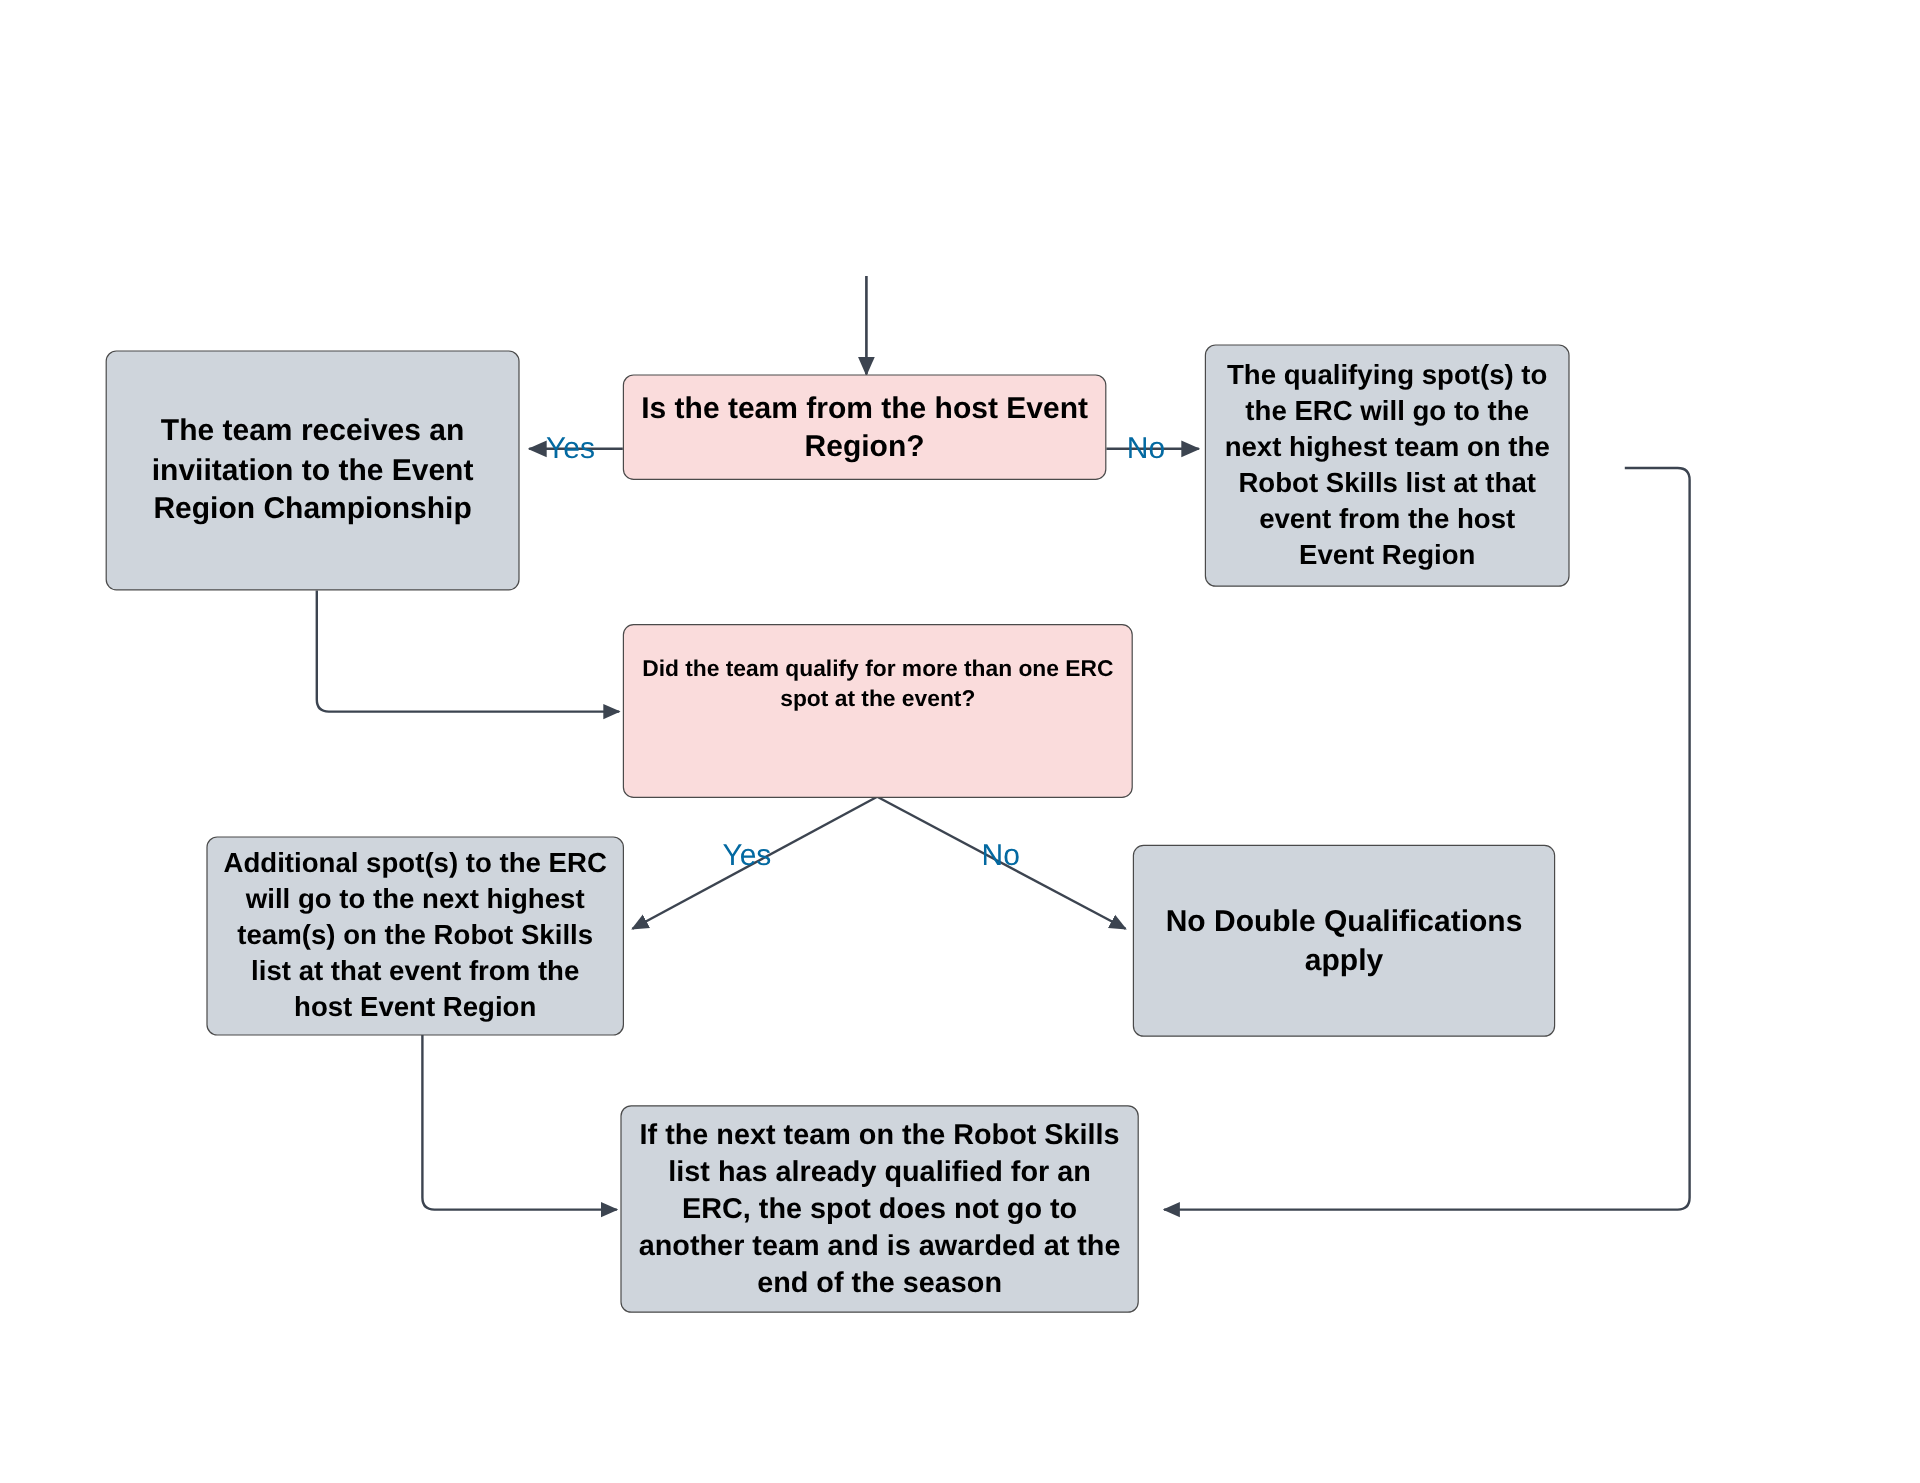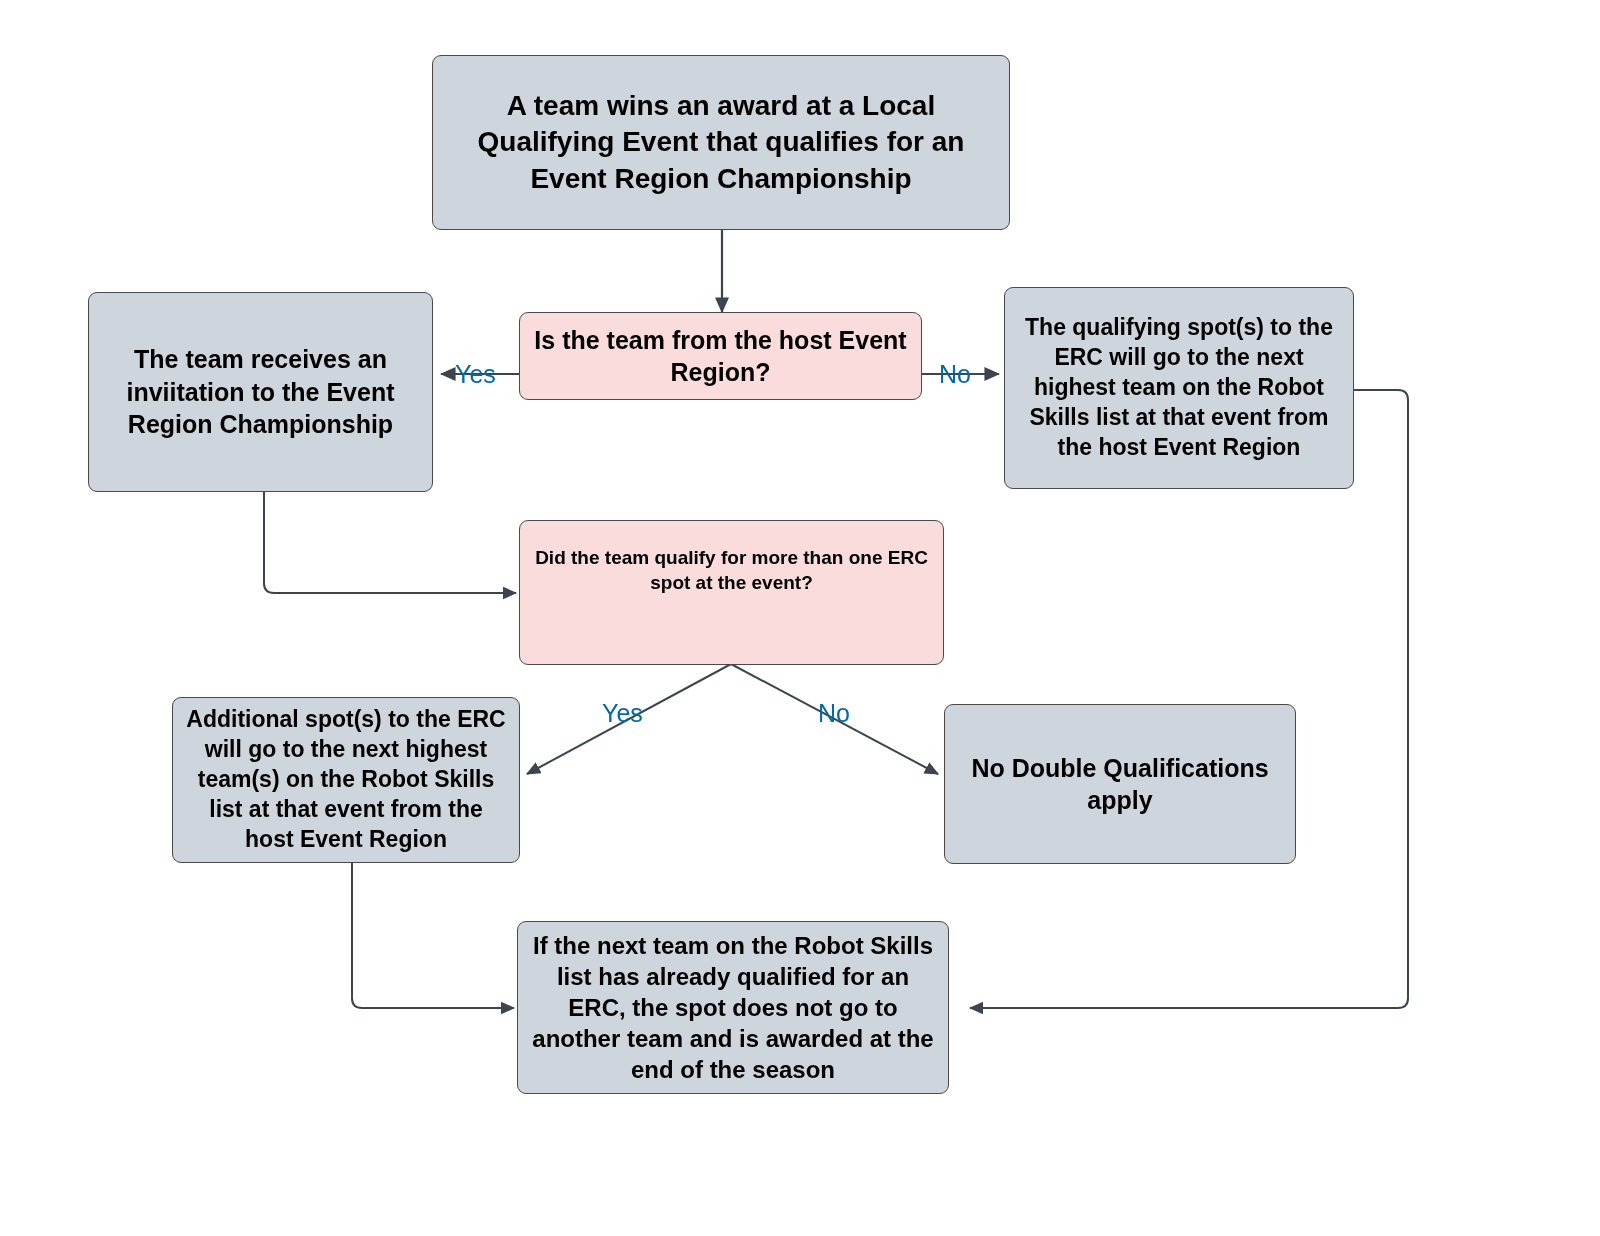--- a/index.html
+++ b/index.html
@@ -75,33 +75,30 @@
 
     <path d="M 731 664 L 527 774" fill="none" stroke="#3c4450" stroke-width="2.0" marker-end="url(#arrowDark)"></path>
 
     <path d="M 731 664 L 938 774" fill="none" stroke="#3c4450" stroke-width="2.0" marker-end="url(#arrowDark)"></path>
 
     <path d="M 352 862 L 352 998 Q 352 1008 362 1008 L 514 1008" fill="none" stroke="#3c4450" stroke-width="2.0" marker-end="url(#arrowDark)"></path>
 
     <path d="M 1354 390 L 1398 390 Q 1408 390 1408 400 L 1408 998 Q 1408 1008 1398 1008 L 970 1008" fill="none" stroke="#3c4450" stroke-width="2.0" marker-end="url(#arrowDark)"></path>
   </svg>
 
-  <div class="node fill-grey v-center" style="left:432px; top:55px; width:578px; height:175px; font-size:28px;">
-    <span>A team wins an award at a Local Qualifying Event that qualifies for an Event Region Championship</span>
-  </div>
 
   <div class="node fill-pink v-center" style="left:519px; top:312px; width:403px; height:88px; font-size:25px;">
     <span>Is the team from the host Event Region?</span>
   </div>
 
   <div class="node fill-grey v-center" style="left:88px; top:292px; width:345px; height:200px; font-size:25px;">
     <span>The team receives an inviitation to the Event Region Championship</span>
   </div>
 
-  <div class="node fill-grey v-center" style="left:1004px; top:287px; width:350px; height:202px; font-size:23px;text-align:center;">
+  <div class="node fill-grey v-center" style="left:1004px; top:287px; width:304px; height:202px; font-size:23px;text-align:center;">
     <span>The qualifying spot(s) to the ERC will go to the next highest team on the Robot Skills list at that event from the host Event Region</span>
   </div>
 
   <div class="node fill-pink v-top" style="left:519px; top:520px; width:425px; height:145px; font-size:19px; padding-top:25px;">
     <span>Did the team qualify for more than one ERC spot at the event?</span>
   </div>
 
   <div class="node fill-grey v-center" style="left:172px; top:697px; width:348px; height:166px; font-size:23px;">
     <span>Additional spot(s) to the ERC will go to the next highest team(s) on the Robot Skills list at that event from the host Event Region</span>
   </div>

